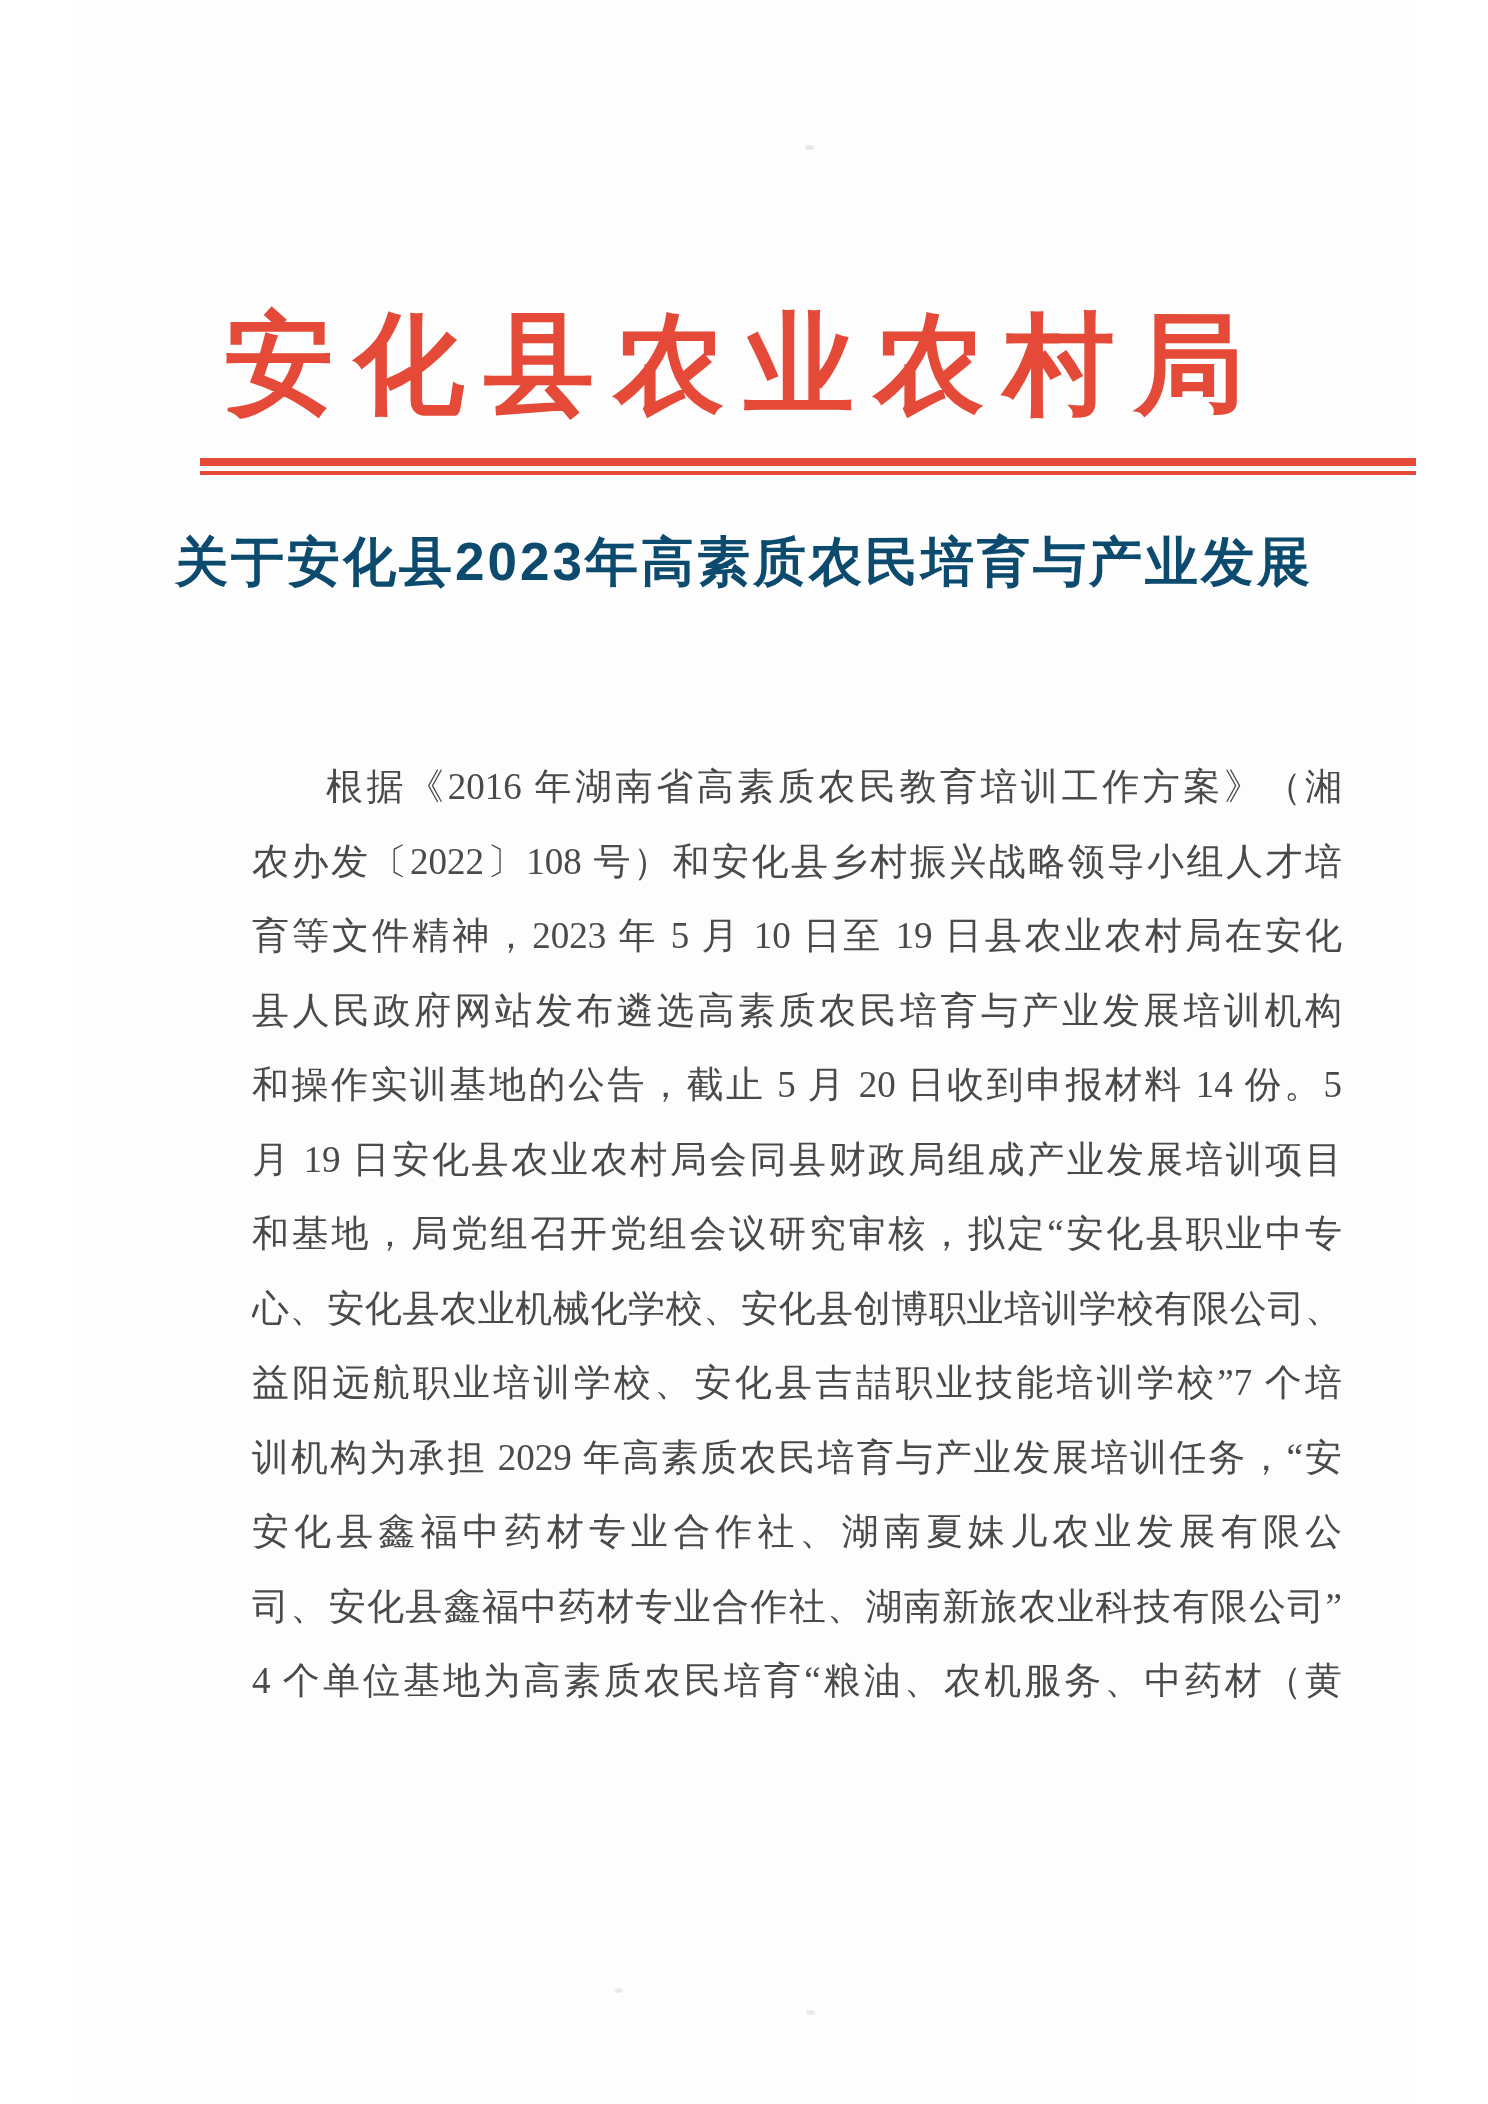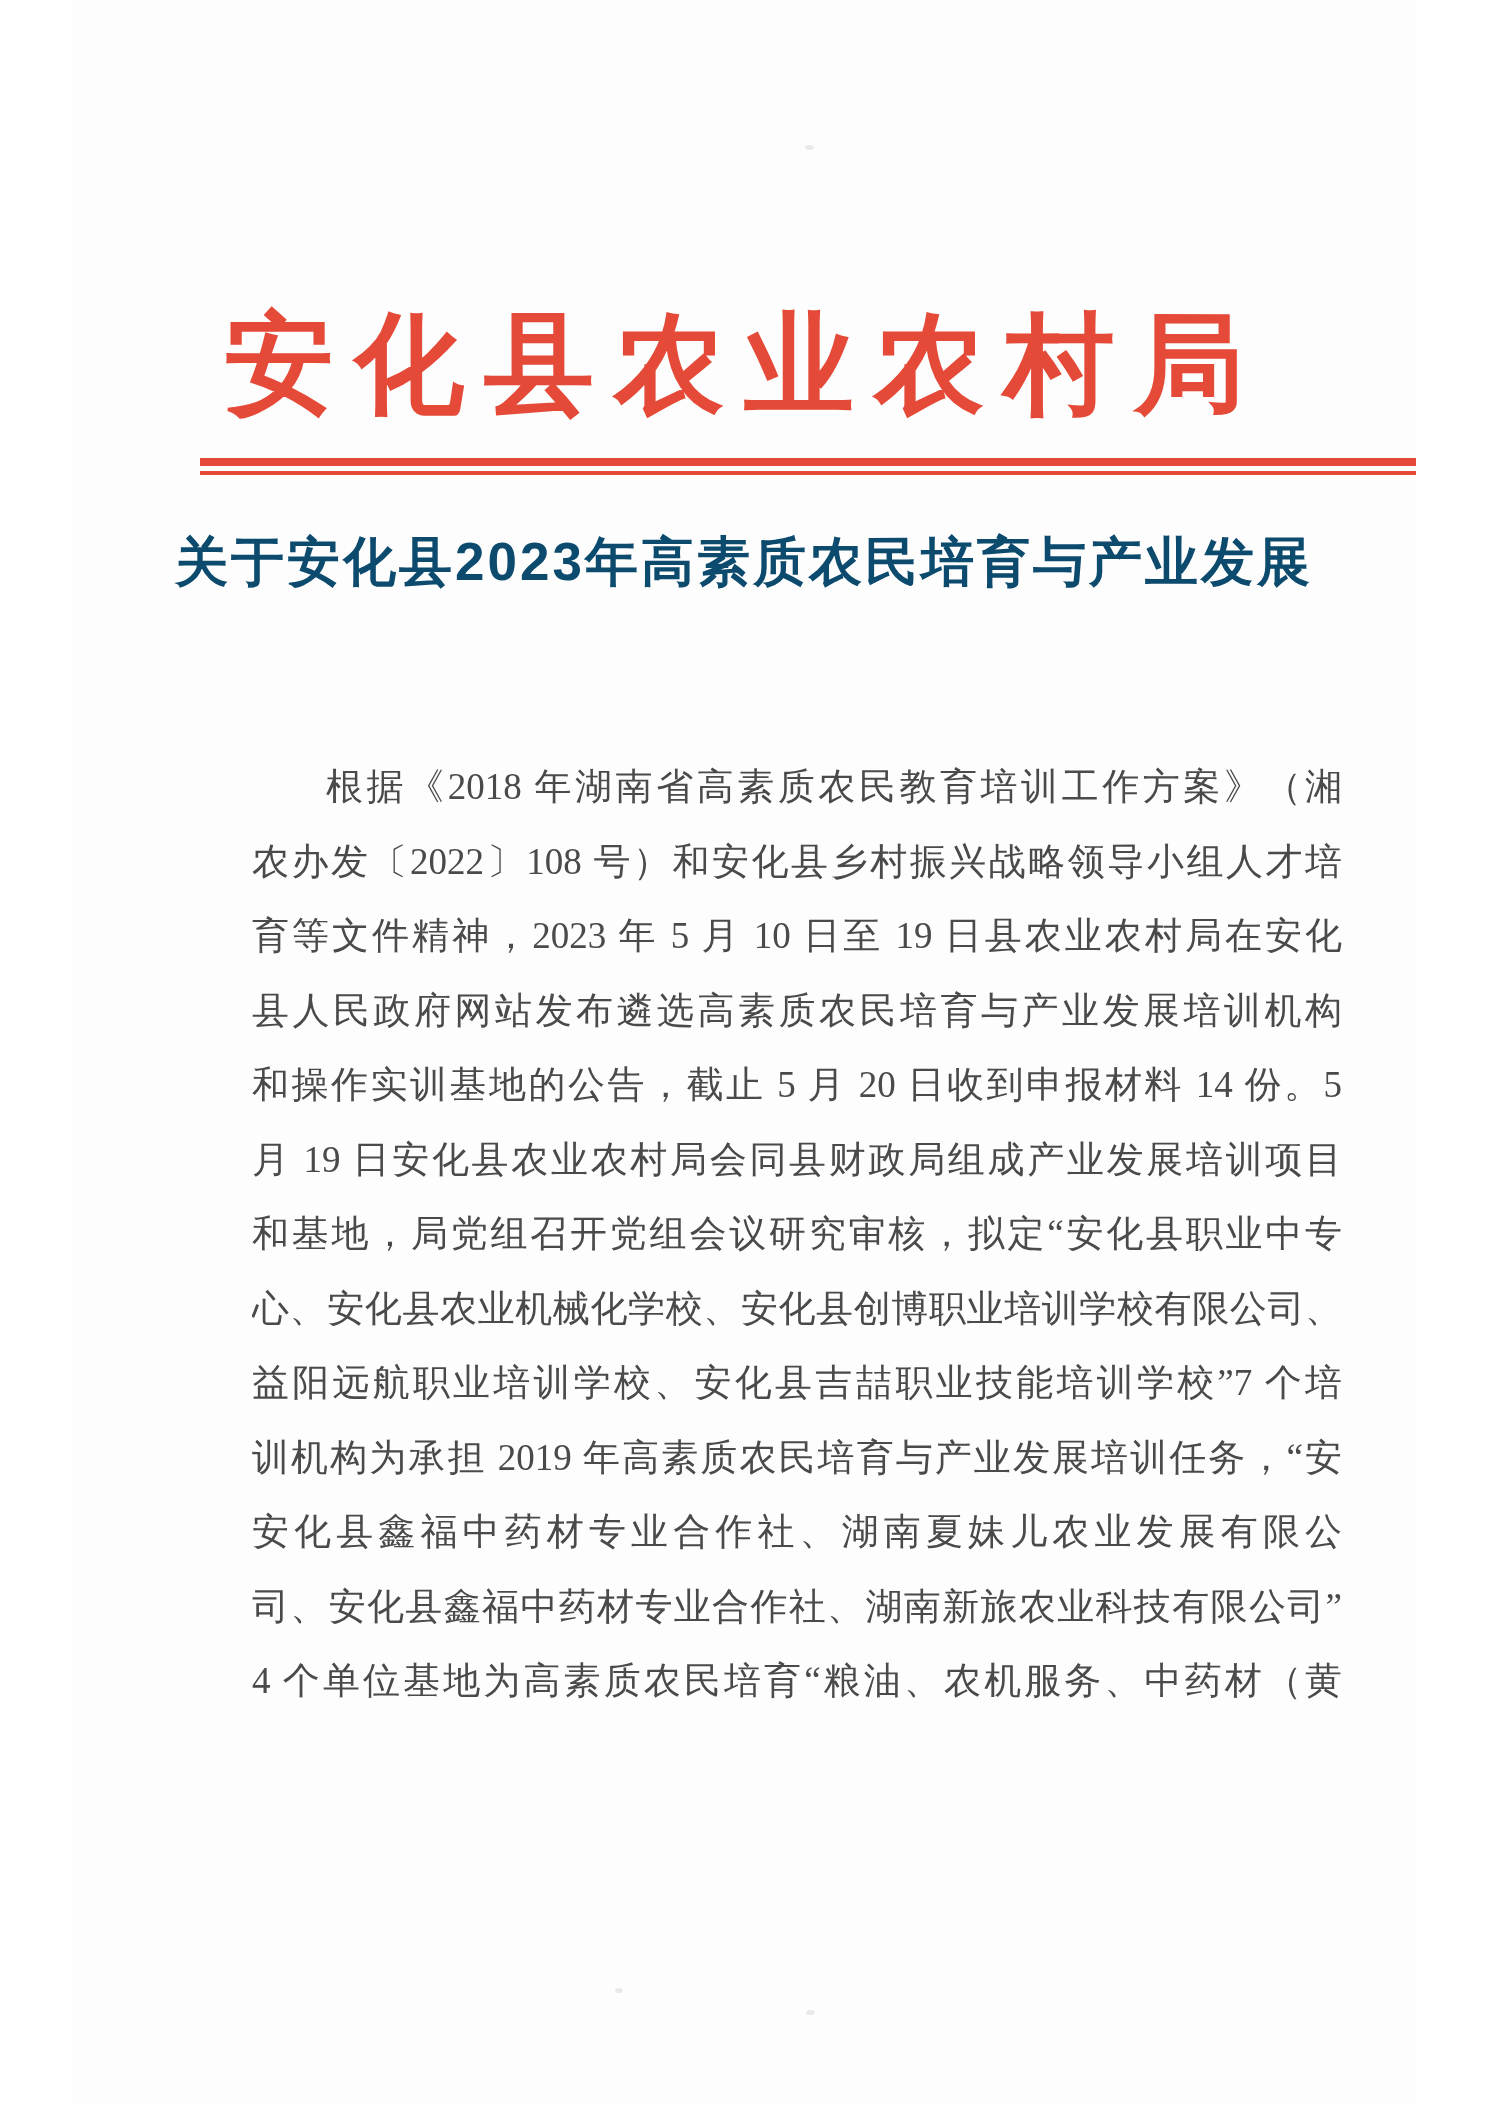--- a/index.html
+++ b/index.html
@@ -101,30 +101,30 @@
     <div class="org-name">安化县农业农村局</div>
     <div class="rule rule-thick"></div>
     <div class="rule rule-thin"></div>
   </header>
 
   <h1 class="doc-title">
     <span class="title-line">关于安化县2023年高素质农民培育与产业发展</span>
   </h1>
 
   <main class="body-text">
-    <p class="line first">根据《2018 年湖南省高素质农民教育培训工作方案》（湘</p>
+    <p class="line first">根据《2016 年湖南省高素质农民教育培训工作方案》（湘</p>
     <p class="line">农办发〔2022〕108 号）和安化县乡村振兴战略领导小组人才培</p>
     <p class="line">育等文件精神，2023 年 5 月 10 日至 19 日县农业农村局在安化</p>
     <p class="line">县人民政府网站发布遴选高素质农民培育与产业发展培训机构</p>
     <p class="line">和操作实训基地的公告，截止 5 月 20 日收到申报材料 14 份。5</p>
     <p class="line">月 19 日安化县农业农村局会同县财政局组成产业发展培训项目</p>
     <p class="line">和基地，局党组召开党组会议研究审核，拟定“安化县职业中专</p>
     <p class="line">心、安化县农业机械化学校、安化县创博职业培训学校有限公司、</p>
     <p class="line">益阳远航职业培训学校、安化县吉喆职业技能培训学校”7 个培</p>
-    <p class="line">训机构为承担 2019 年高素质农民培育与产业发展培训任务，“安</p>
+    <p class="line">训机构为承担 2029 年高素质农民培育与产业发展培训任务，“安</p>
     <p class="line">安化县鑫福中药材专业合作社、湖南夏妹儿农业发展有限公</p>
     <p class="line">司、安化县鑫福中药材专业合作社、湖南新旅农业科技有限公司”</p>
     <p class="line">4 个单位基地为高素质农民培育“粮油、农机服务、中药材（黄</p>
   </main>
 
   <div class="speck speck-1"></div>
   <div class="speck speck-2"></div>
   <div class="speck speck-3"></div>
 
 </div>

